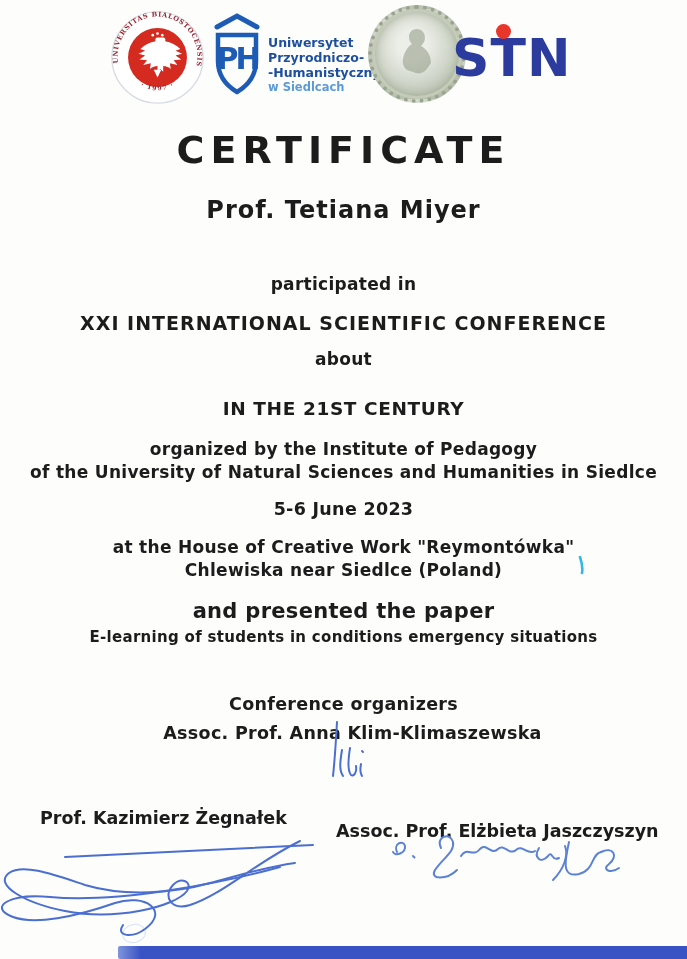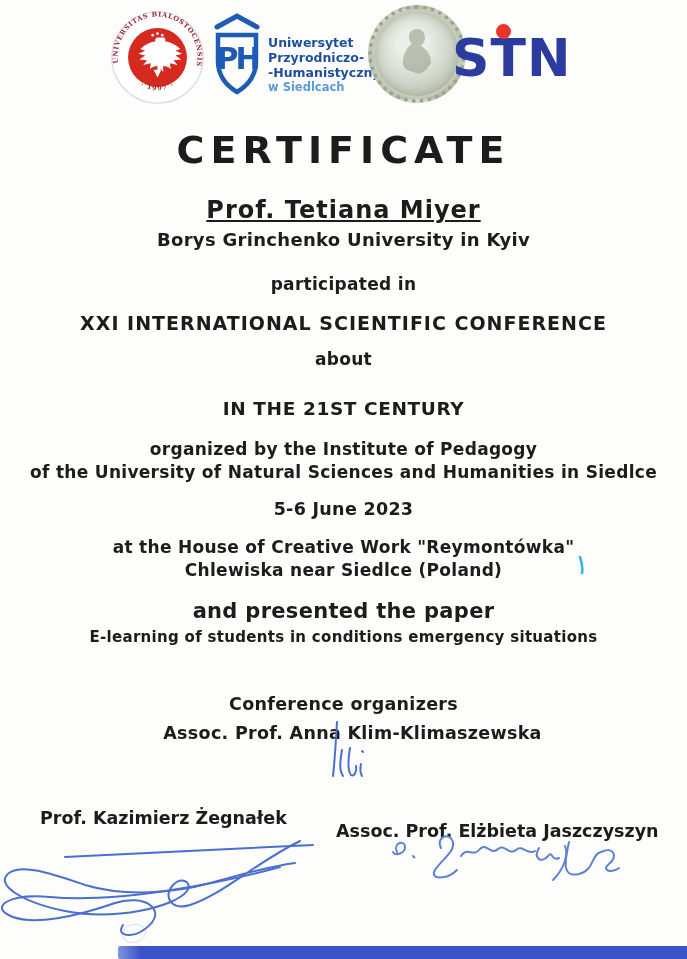--- a/index.html
+++ b/index.html
@@ -21,21 +21,21 @@
     border:4px dotted #9aa48f;box-sizing:border-box;
     box-shadow:inset 0 0 0 3px #c4ccb9, inset 0 0 12px #8e977f;}
   .seal3 svg{position:absolute;left:14px;top:12px;}
   .stn{position:absolute;left:452px;top:24px;width:130px;height:64px;}
   .stn .txt{position:absolute;left:0;top:6px;font-size:52px;line-height:56px;font-weight:800;
     color:#2b3c9e;letter-spacing:1px;font-family:"DejaVu Sans",sans-serif;}
   .stn .dot{position:absolute;left:44px;top:0px;width:15px;height:15px;border-radius:50%;background:#e8362a;}
 
   
   .title     {top:128px;font-size:38px;font-weight:700;letter-spacing:6px;}
-  .name      {top:196px;font-size:24px;font-weight:700;letter-spacing:1px;text-decoration:underline;}
+  .name      {top:196px;font-size:24px;font-weight:700;letter-spacing:1px;}
   .affil     {top:229px;font-size:18px;}
   .partic    {top:274px;font-size:17px;}
   .conf      {top:312px;font-size:19px;letter-spacing:1px;}
   .about     {top:349px;font-size:17px;}
   .theme1    {top:375px;font-size:18.5px;letter-spacing:.6px;}
   .theme2    {top:398px;font-size:18.5px;letter-spacing:.6px;}
   .org1      {top:439px;font-size:17px;}
   .org2      {top:462px;font-size:17px;}
   .dates     {top:499px;font-size:17.5px;}
   .venue1    {top:537px;font-size:17px;}
@@ -111,21 +111,20 @@
     </svg>
   </div>
 
   <div class="stn">
     <div class="txt">STN</div>
     <div class="dot"></div>
   </div>
 
   <div class="line title">CERTIFICATE</div>
   <div class="line name">Prof. Tetiana Miyer</div>
-  <div class="line affil">Borys Grinchenko University in Kyiv</div>
   <div class="line partic">participated in</div>
   <div class="line conf">XXI INTERNATIONAL SCIENTIFIC CONFERENCE</div>
   <div class="line about">about</div>
   <div class="line theme2">IN THE 21ST CENTURY</div>
   <div class="line org1">organized by the Institute of Pedagogy</div>
   <div class="line org2">of the University of Natural Sciences and Humanities in Siedlce</div>
   <div class="line dates">5-6 June 2023</div>
   <div class="line venue1">at the House of Creative Work "Reymontówka"</div>
   <div class="line venue2">Chlewiska near Siedlce (Poland)</div>
   <div class="line presented">and presented the paper</div>

